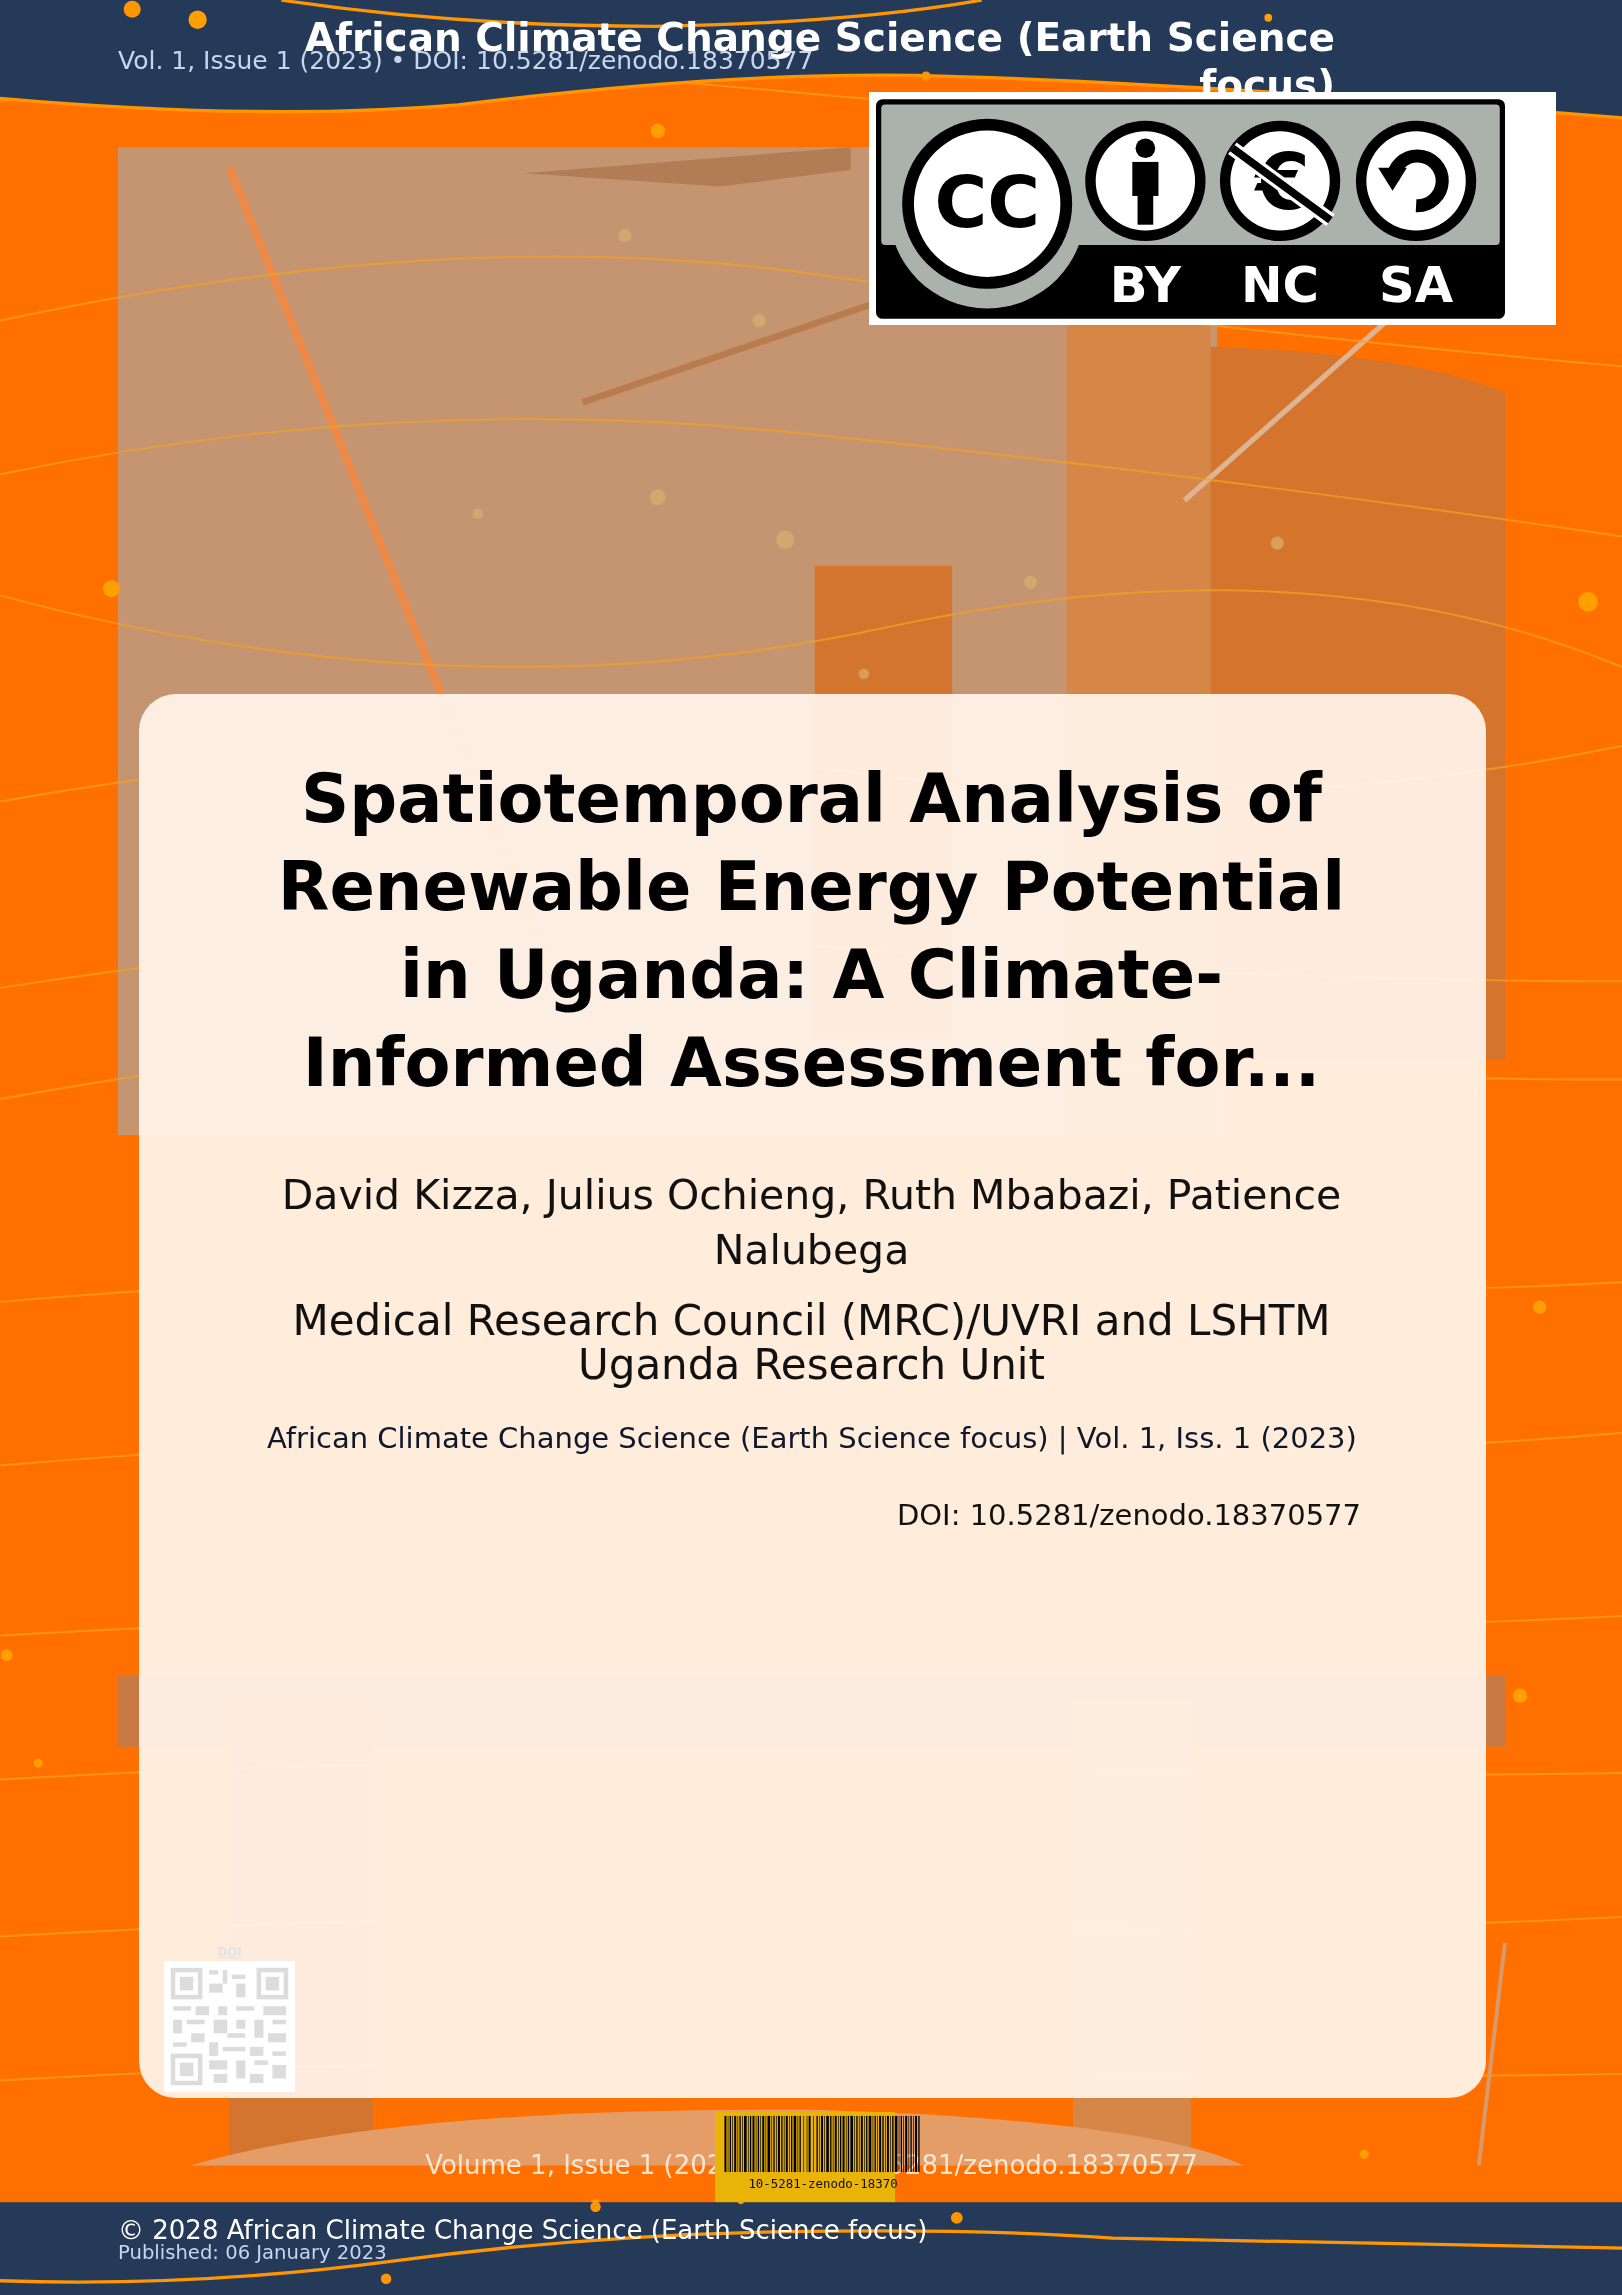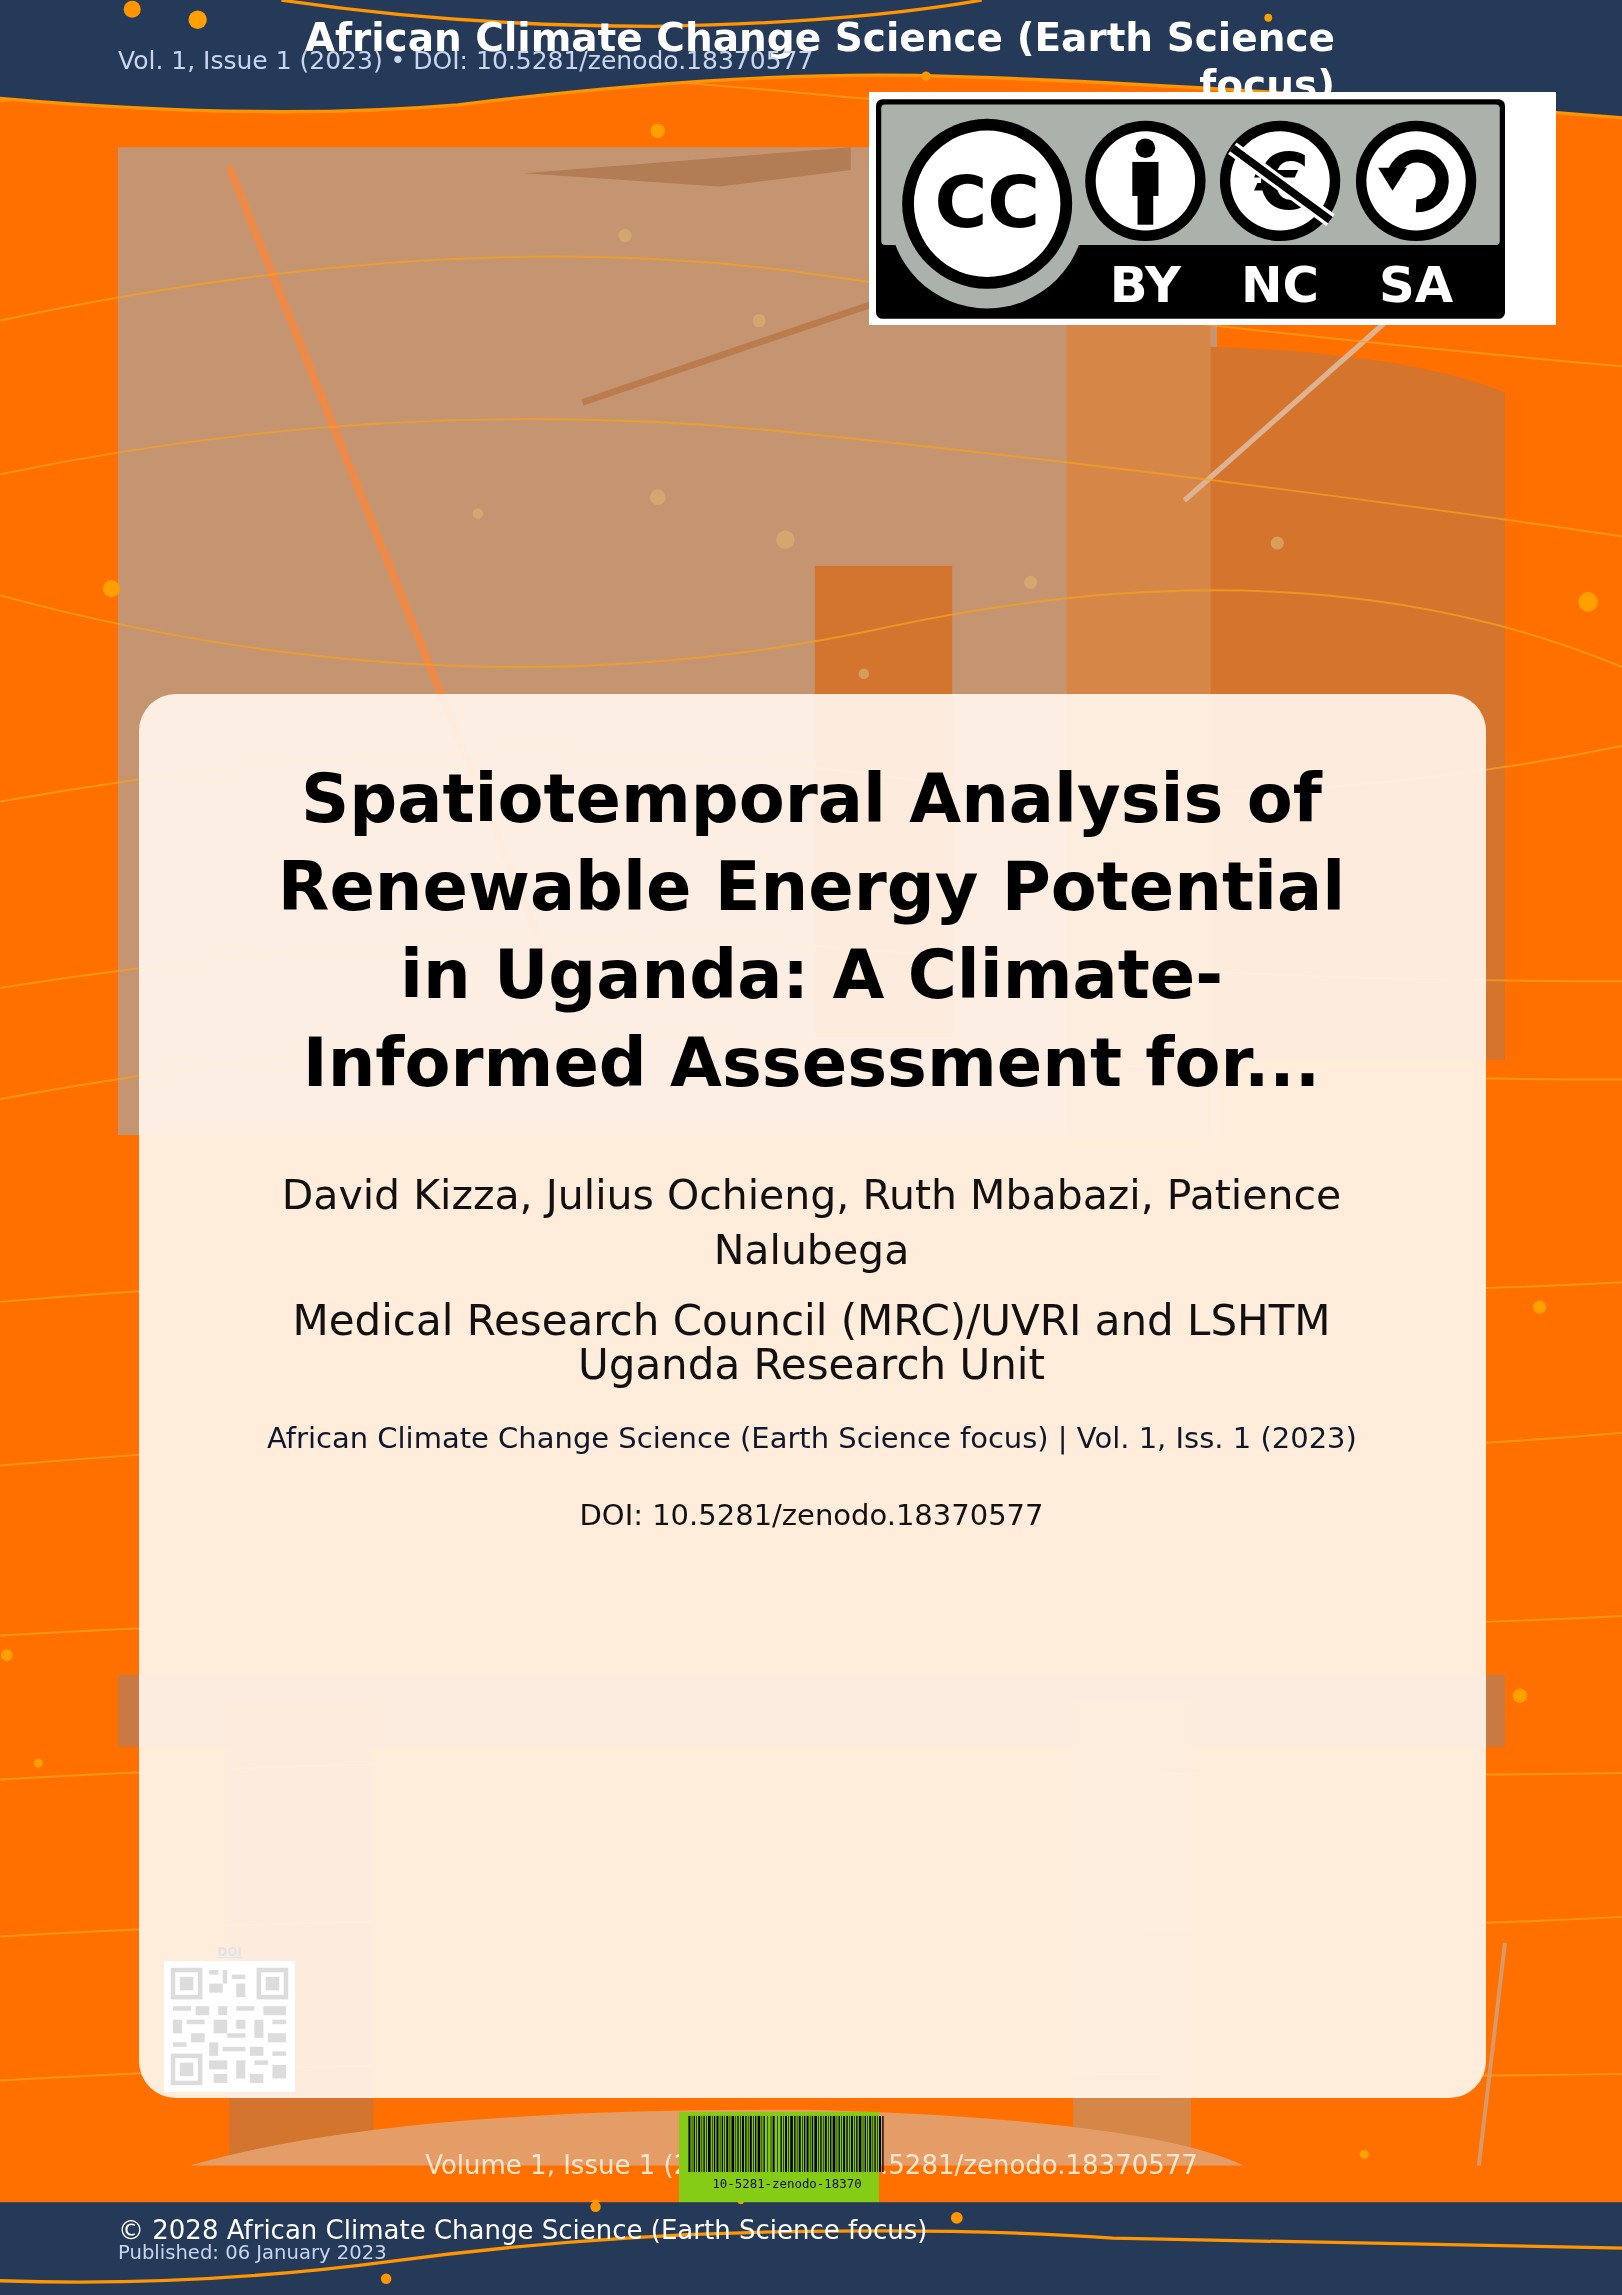--- a/index.html
+++ b/index.html
@@ -36,34 +36,34 @@
     }
     .affiliation {
       left: 262px; top: 1299px; width: 1099px; text-align: center;
       color: #111; font-size: 42px; line-height: 44px;
     }
     .citation {
       left: 267px; top: 1421px; width: 1099px; text-align: left;
       color: #0f172a; font-size: 29px; line-height: 34px;
     }
     .doi-line {
-      left: 262px; top: 1498px; width: 1099px; text-align: center;
+      left: 262px; top: 1498px; width: 1099px; text-align: right;
       color: #111; font-size: 29px; line-height: 34px;
     }
     .qr-label {
       left: 164px; top: 1945px; width: 131px; text-align: center;
       color: #dfe3ea; font-weight: bold; font-size: 11.8px; text-decoration: underline;
     }
     .qr-box { left: 164px; top: 1961px; width: 131px; height: 131px; background: #ffffff; }
     .bottom-meta {
       left: 262px; top: 2150px; width: 1099px; text-align: center;
       color: #fde6d0; font-size: 26px; line-height: 31px;
     }
     .barcode {
-      left: 679px; top: 2112px; width: 200px; height: 92px; background: #84cc16;
+      left: 715px; top: 2112px; width: 180px; height: 92px; background: #eab308;
     }
     .barcode-text {
       position: absolute; left: 0; top: 64px; width: 216px; text-align: center;
       font-family: "DejaVu Sans Mono", monospace; font-size: 12.4px; color: #111;
     }
     .copyright {
       left: 118px; top: 2215px; color: #ffffff; font-size: 26px; line-height: 30px; white-space: nowrap;
     }
     .published {
       left: 118px; top: 2241px; color: #c7d6ee; font-size: 19.6px; line-height: 23.6px; white-space: nowrap;

